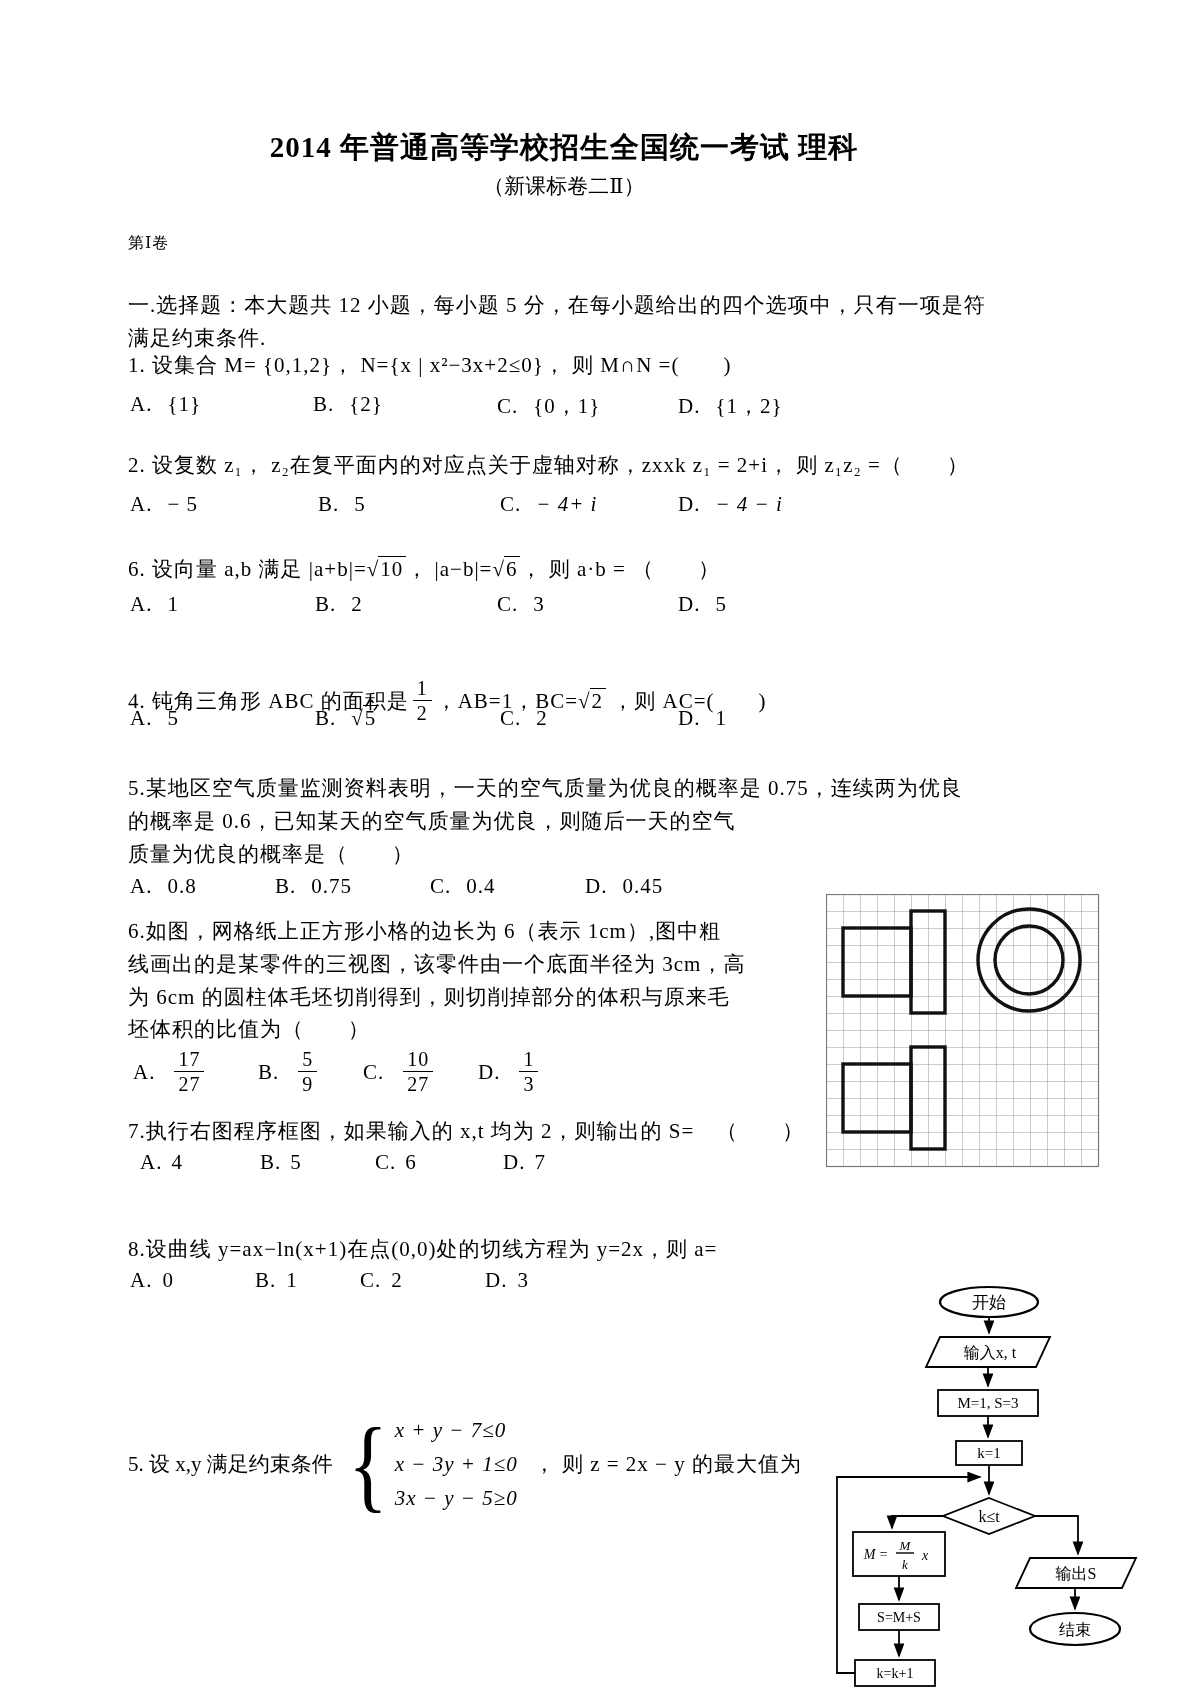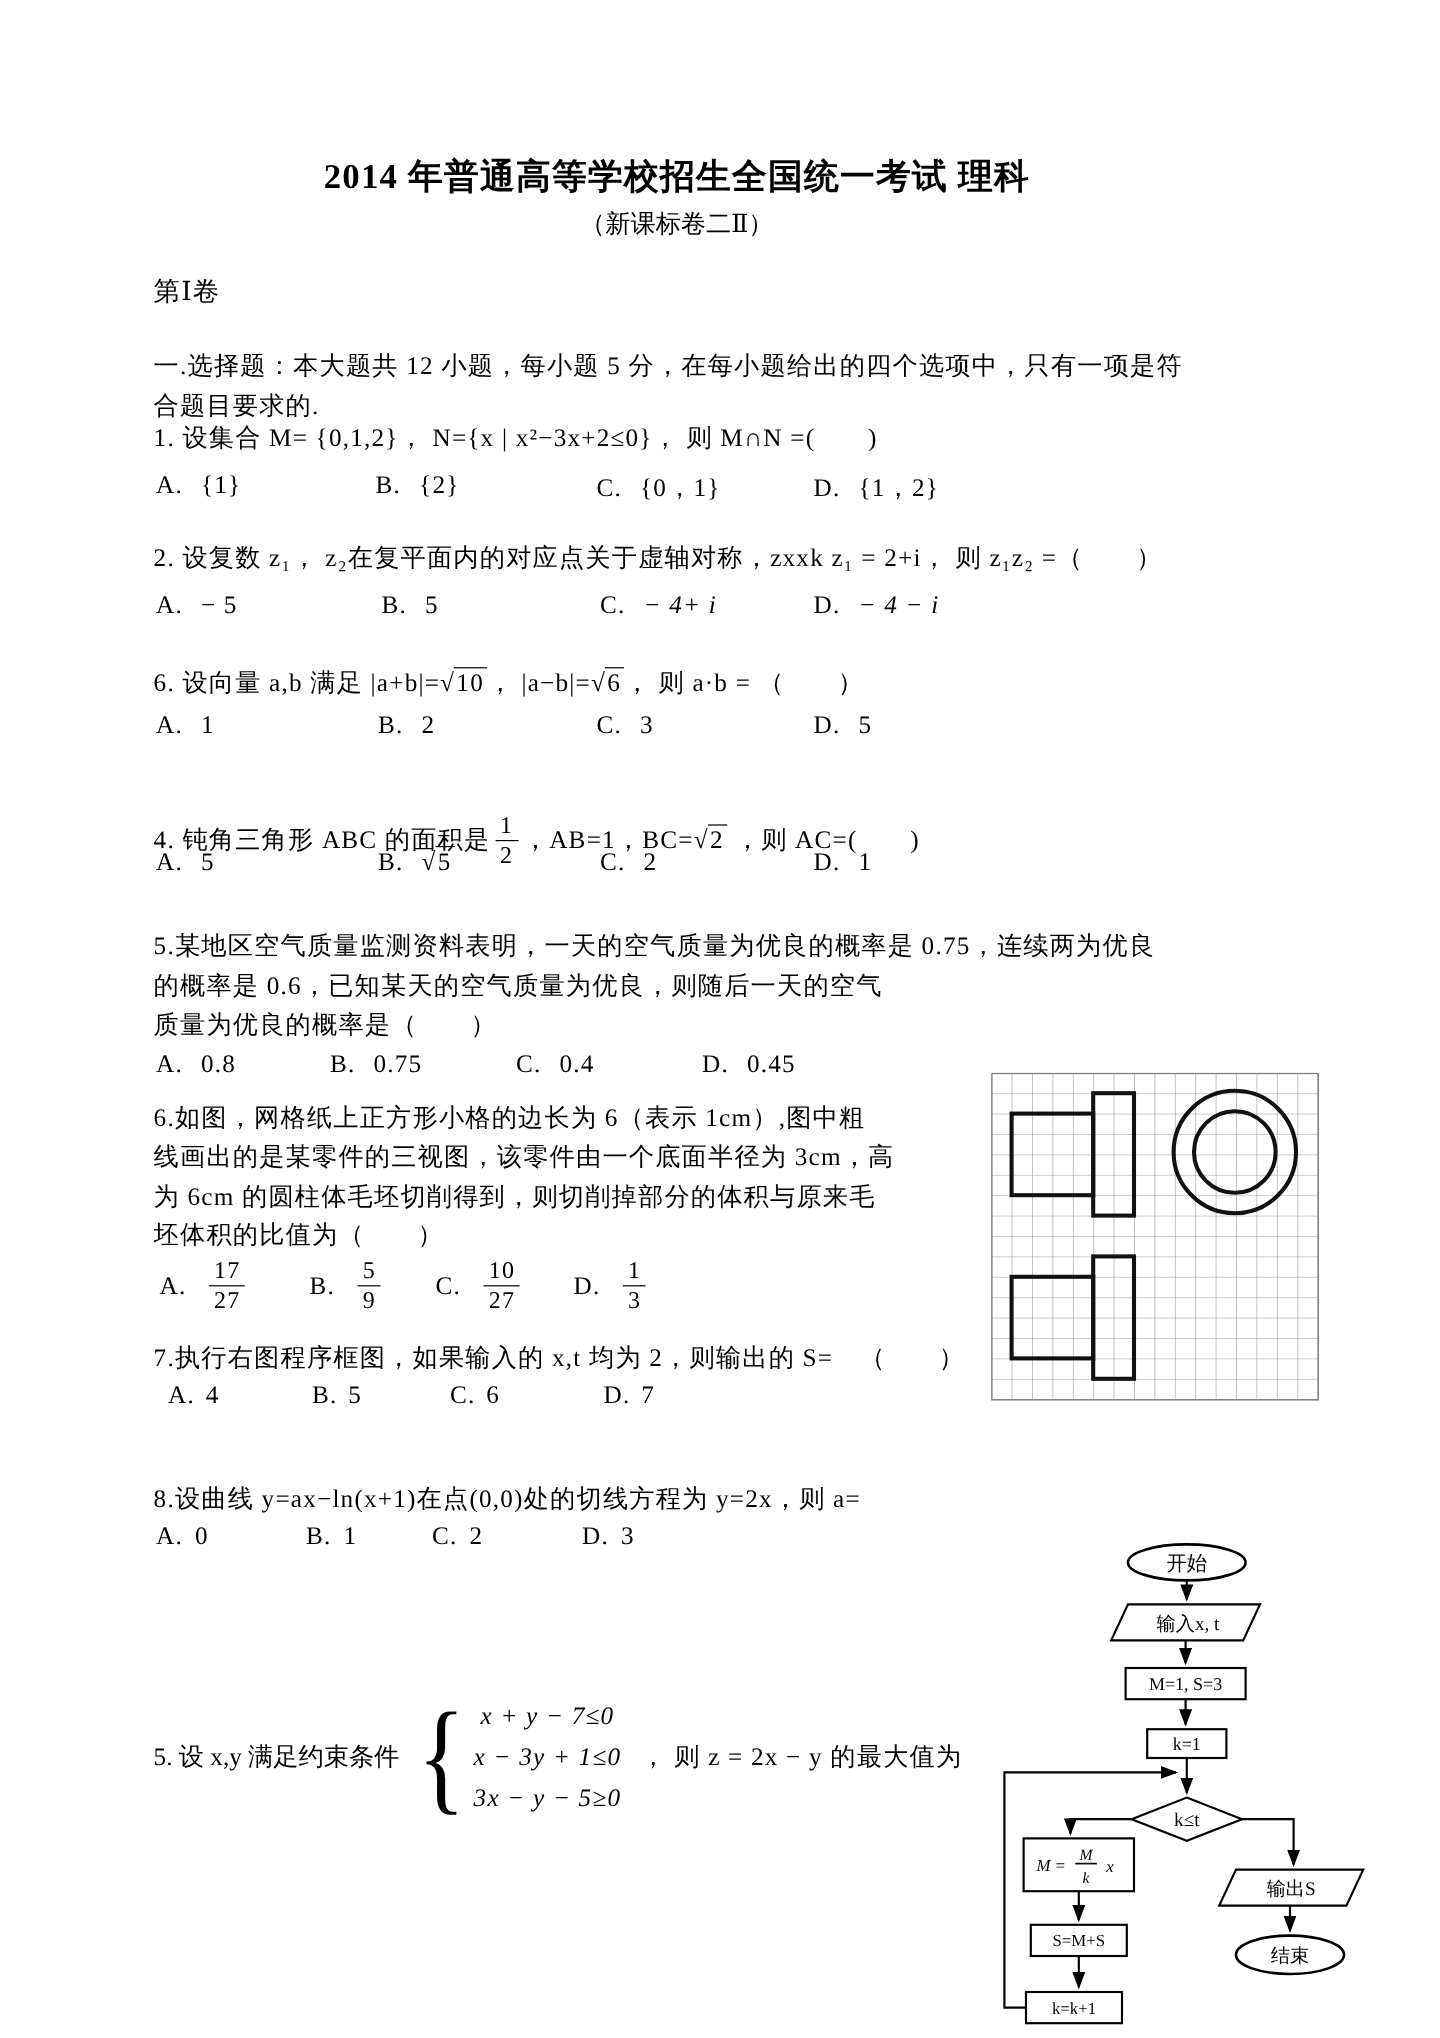--- a/index.html
+++ b/index.html
@@ -15,33 +15,33 @@
   .opt{position:absolute;white-space:nowrap;}
   .opt .lab{letter-spacing:1px;}
   .opt .val{margin-left:15px;letter-spacing:1px;}
   .rsign{display:inline-block;margin-right:-1px;}
   .rad{border-top:1.6px solid #000;padding:0 3px 0 2px;}
   .frac{display:inline-block;vertical-align:-0.6em;text-align:center;line-height:1.1;font-size:20px;margin:0 4px;}
   .frac .fnum{display:block;border-bottom:1.6px solid #000;padding:0 4px 1px;}
   .frac .fden{display:block;padding-top:1px;}
   .q9wrap{position:absolute;left:128px;top:1412px;display:flex;align-items:center;font-size:21px;}
   .q9wrap .brace{font-size:104px;font-weight:400;line-height:1;margin:0 2px 0 10px;transform:scaleX(0.8);transform-origin:center;}
-  .q9cons div{font-style:italic;font-size:21px;line-height:34px;letter-spacing:1px;text-align:center;}
+  .q9cons div{font-style:italic;font-size:21px;line-height:34px;letter-spacing:1px;}
   .q9post{margin-left:16px;letter-spacing:1px;}
   svg{position:absolute;}
   svg text{font-family:"Liberation Serif","DejaVu Serif",serif;fill:#000;}
 </style>
 </head>
 <body>
 
 <div class="title" style="top:128px">2014 年普通高等学校招生全国统一考试 理科</div>
 <div class="subtitle" style="top:172px">（新课标卷二Ⅱ）</div>
-<div class="line" style="left:128px;top:230px;font-size:22px">第Ⅰ卷</div>
+<div class="line" style="left:128px;top:230px;font-size:16px">第Ⅰ卷</div>
 <div class="line" style="left:128px;top:292px">一.选择题：本大题共 12 小题，每小题 5 分，在每小题给出的四个选项中，只有一项是符</div>
-<div class="line" style="left:128px;top:325px">合题目要求的.</div>
+<div class="line" style="left:128px;top:325px">满足约束条件.</div>
 
 <div class="line" style="left:128px;top:352px">1. 设集合 M= {0,1,2}， N={x | x²−3x+2≤0}， 则 M∩N =(　　)</div>
 <div class="optrow" style="top:392px">
   <span class="opt" style="left:130px"><span class="lab">A.</span><span class="val">{1}</span></span>
   <span class="opt" style="left:313px"><span class="lab">B.</span><span class="val">{2}</span></span>
   <span class="opt" style="left:497px"><span class="lab">C.</span><span class="val">{0，1}</span></span>
   <span class="opt" style="left:678px"><span class="lab">D.</span><span class="val">{1，2}</span></span>
 </div>
 
 <div class="line" style="left:128px;top:452px">2. 设复数 z₁， z₂在复平面内的对应点关于虚轴对称，zxxk z₁ = 2+i， 则 z₁z₂ =（　　）</div>

